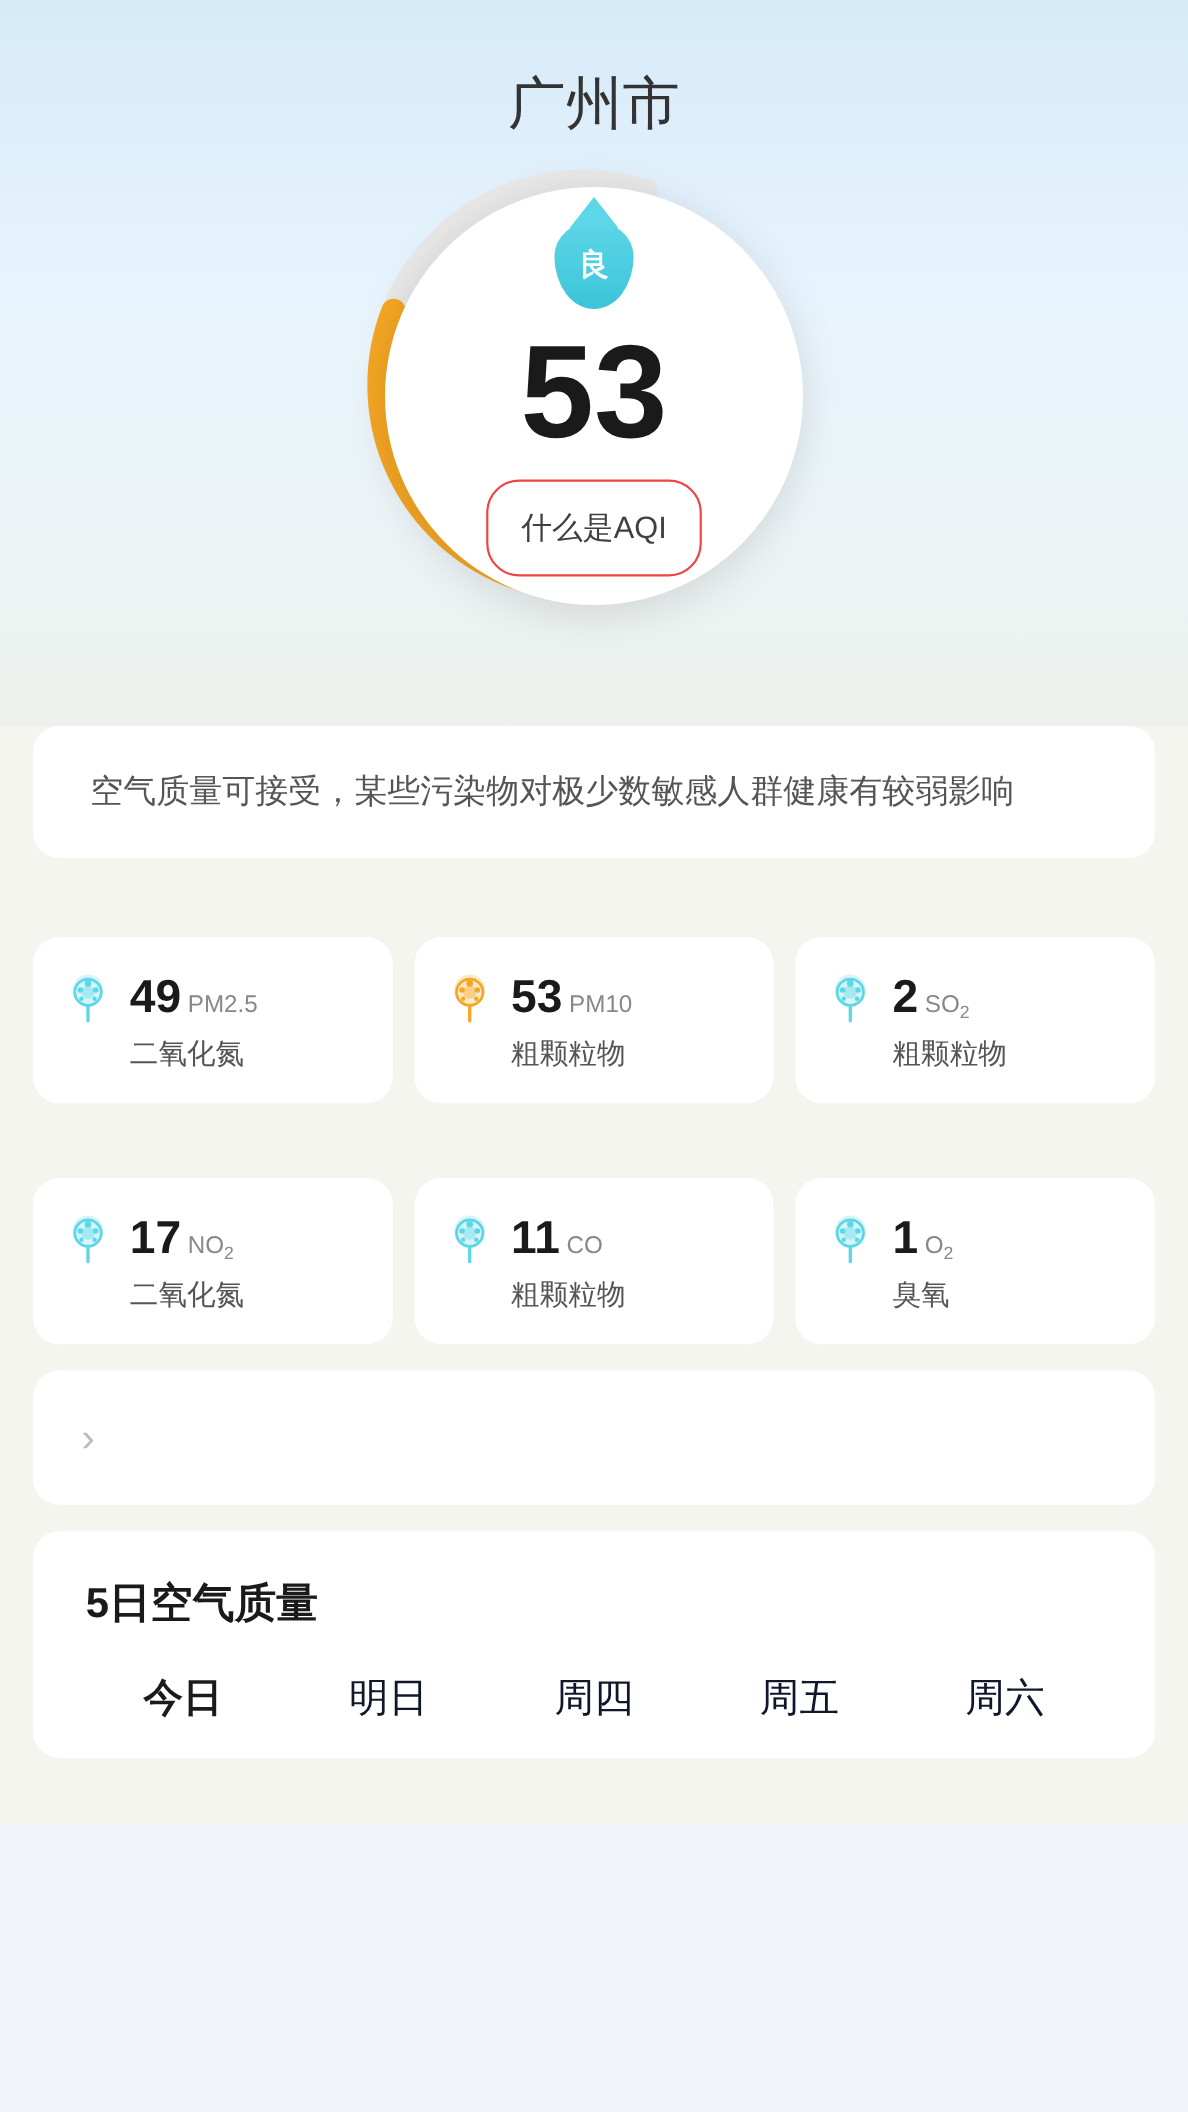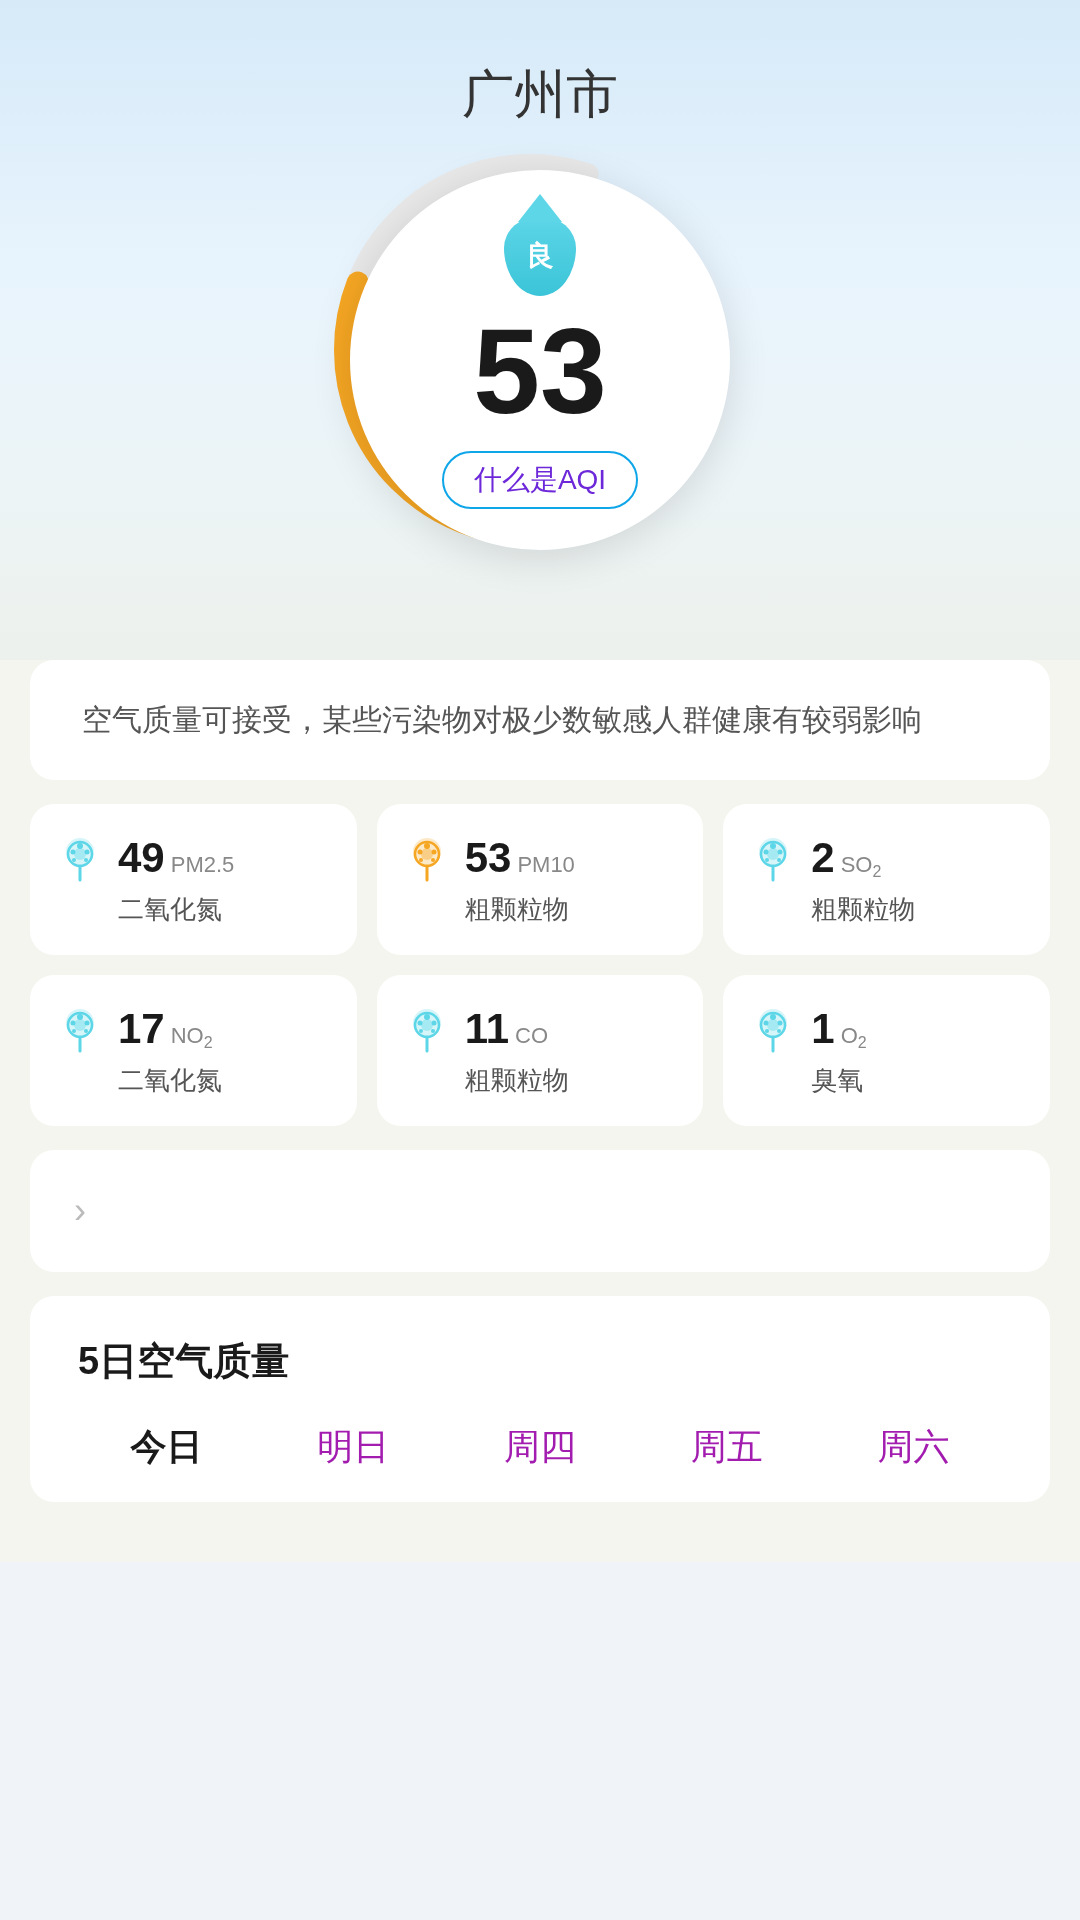--- a/index.html
+++ b/index.html
@@ -119,24 +119,24 @@
 
     .aqi-number {
       font-size: 120px;
       font-weight: 800;
       color: #1a1a1a;
       line-height: 1;
       margin-bottom: 20px;
     }
 
     .what-is-aqi {
-      border: 2px solid #0ea5e9;
+      border: 2px solid #ef4444;
       border-radius: 30px;
-      padding: 8px 30px;
-      color: #6d28d9;
+      padding: 23px 30px;
+      color: #404040;
       font-size: 28px;
       cursor: pointer;
     }
 
     
     .content-area {
       background: #f5f5f0;
       padding: 0 30px 60px;
       margin-top: -20px;
       position: relative;
@@ -162,20 +162,21 @@
       margin-bottom: 24px;
     }
 
     .pollutant-card {
       background: white;
       border-radius: 24px;
       padding: 28px 24px;
       display: flex;
       flex-direction: column;
       gap: 8px;
+      margin-top: 48px;
     }
 
     .pollutant-top {
       display: flex;
       align-items: center;
       gap: 12px;
     }
 
     .tree-icon {
       width: 52px;
@@ -272,21 +273,21 @@
       font-size: 36px;
       color: #333;
     }
 
     .day-label.today {
       color: #1a1a1a;
       font-weight: 600;
     }
 
     .day-label.other {
-      color: #a21caf;
+      color: #0f172a;
     }
   </style>
 </head>
 <body>
 
 <div class="header-bg">
 
   <h1 class="page-title">广州市</h1>
 
   <div class="gauge-container">

